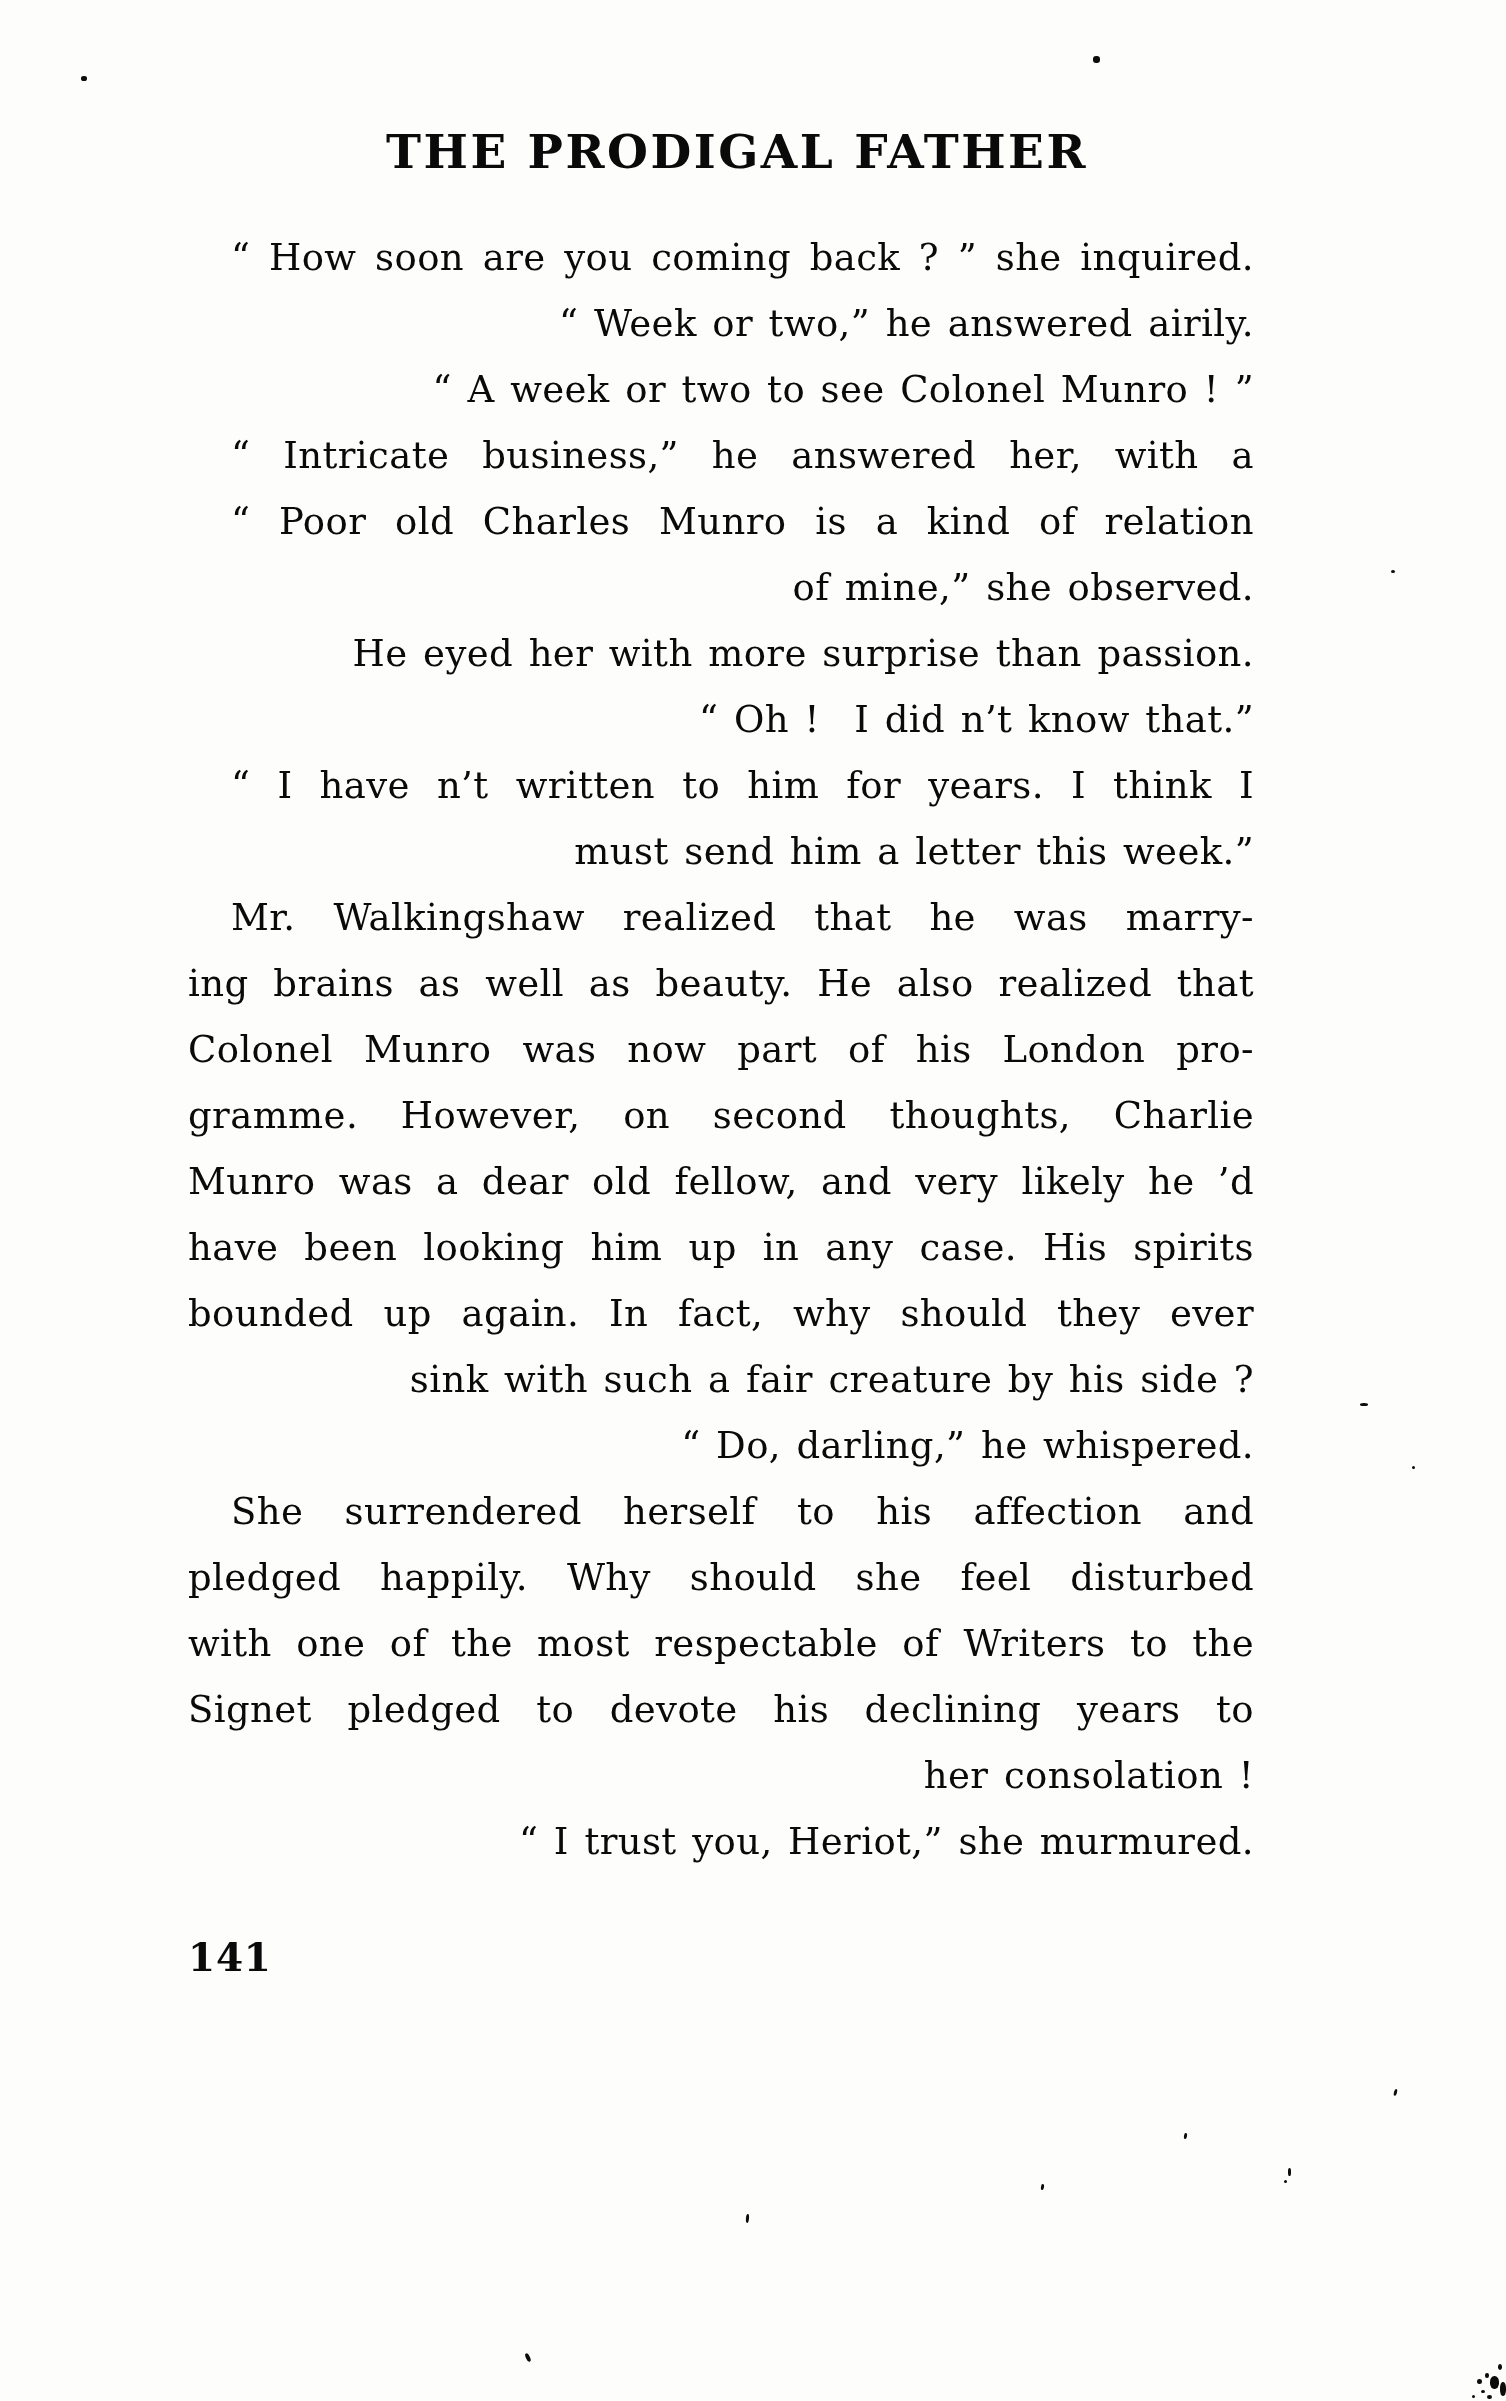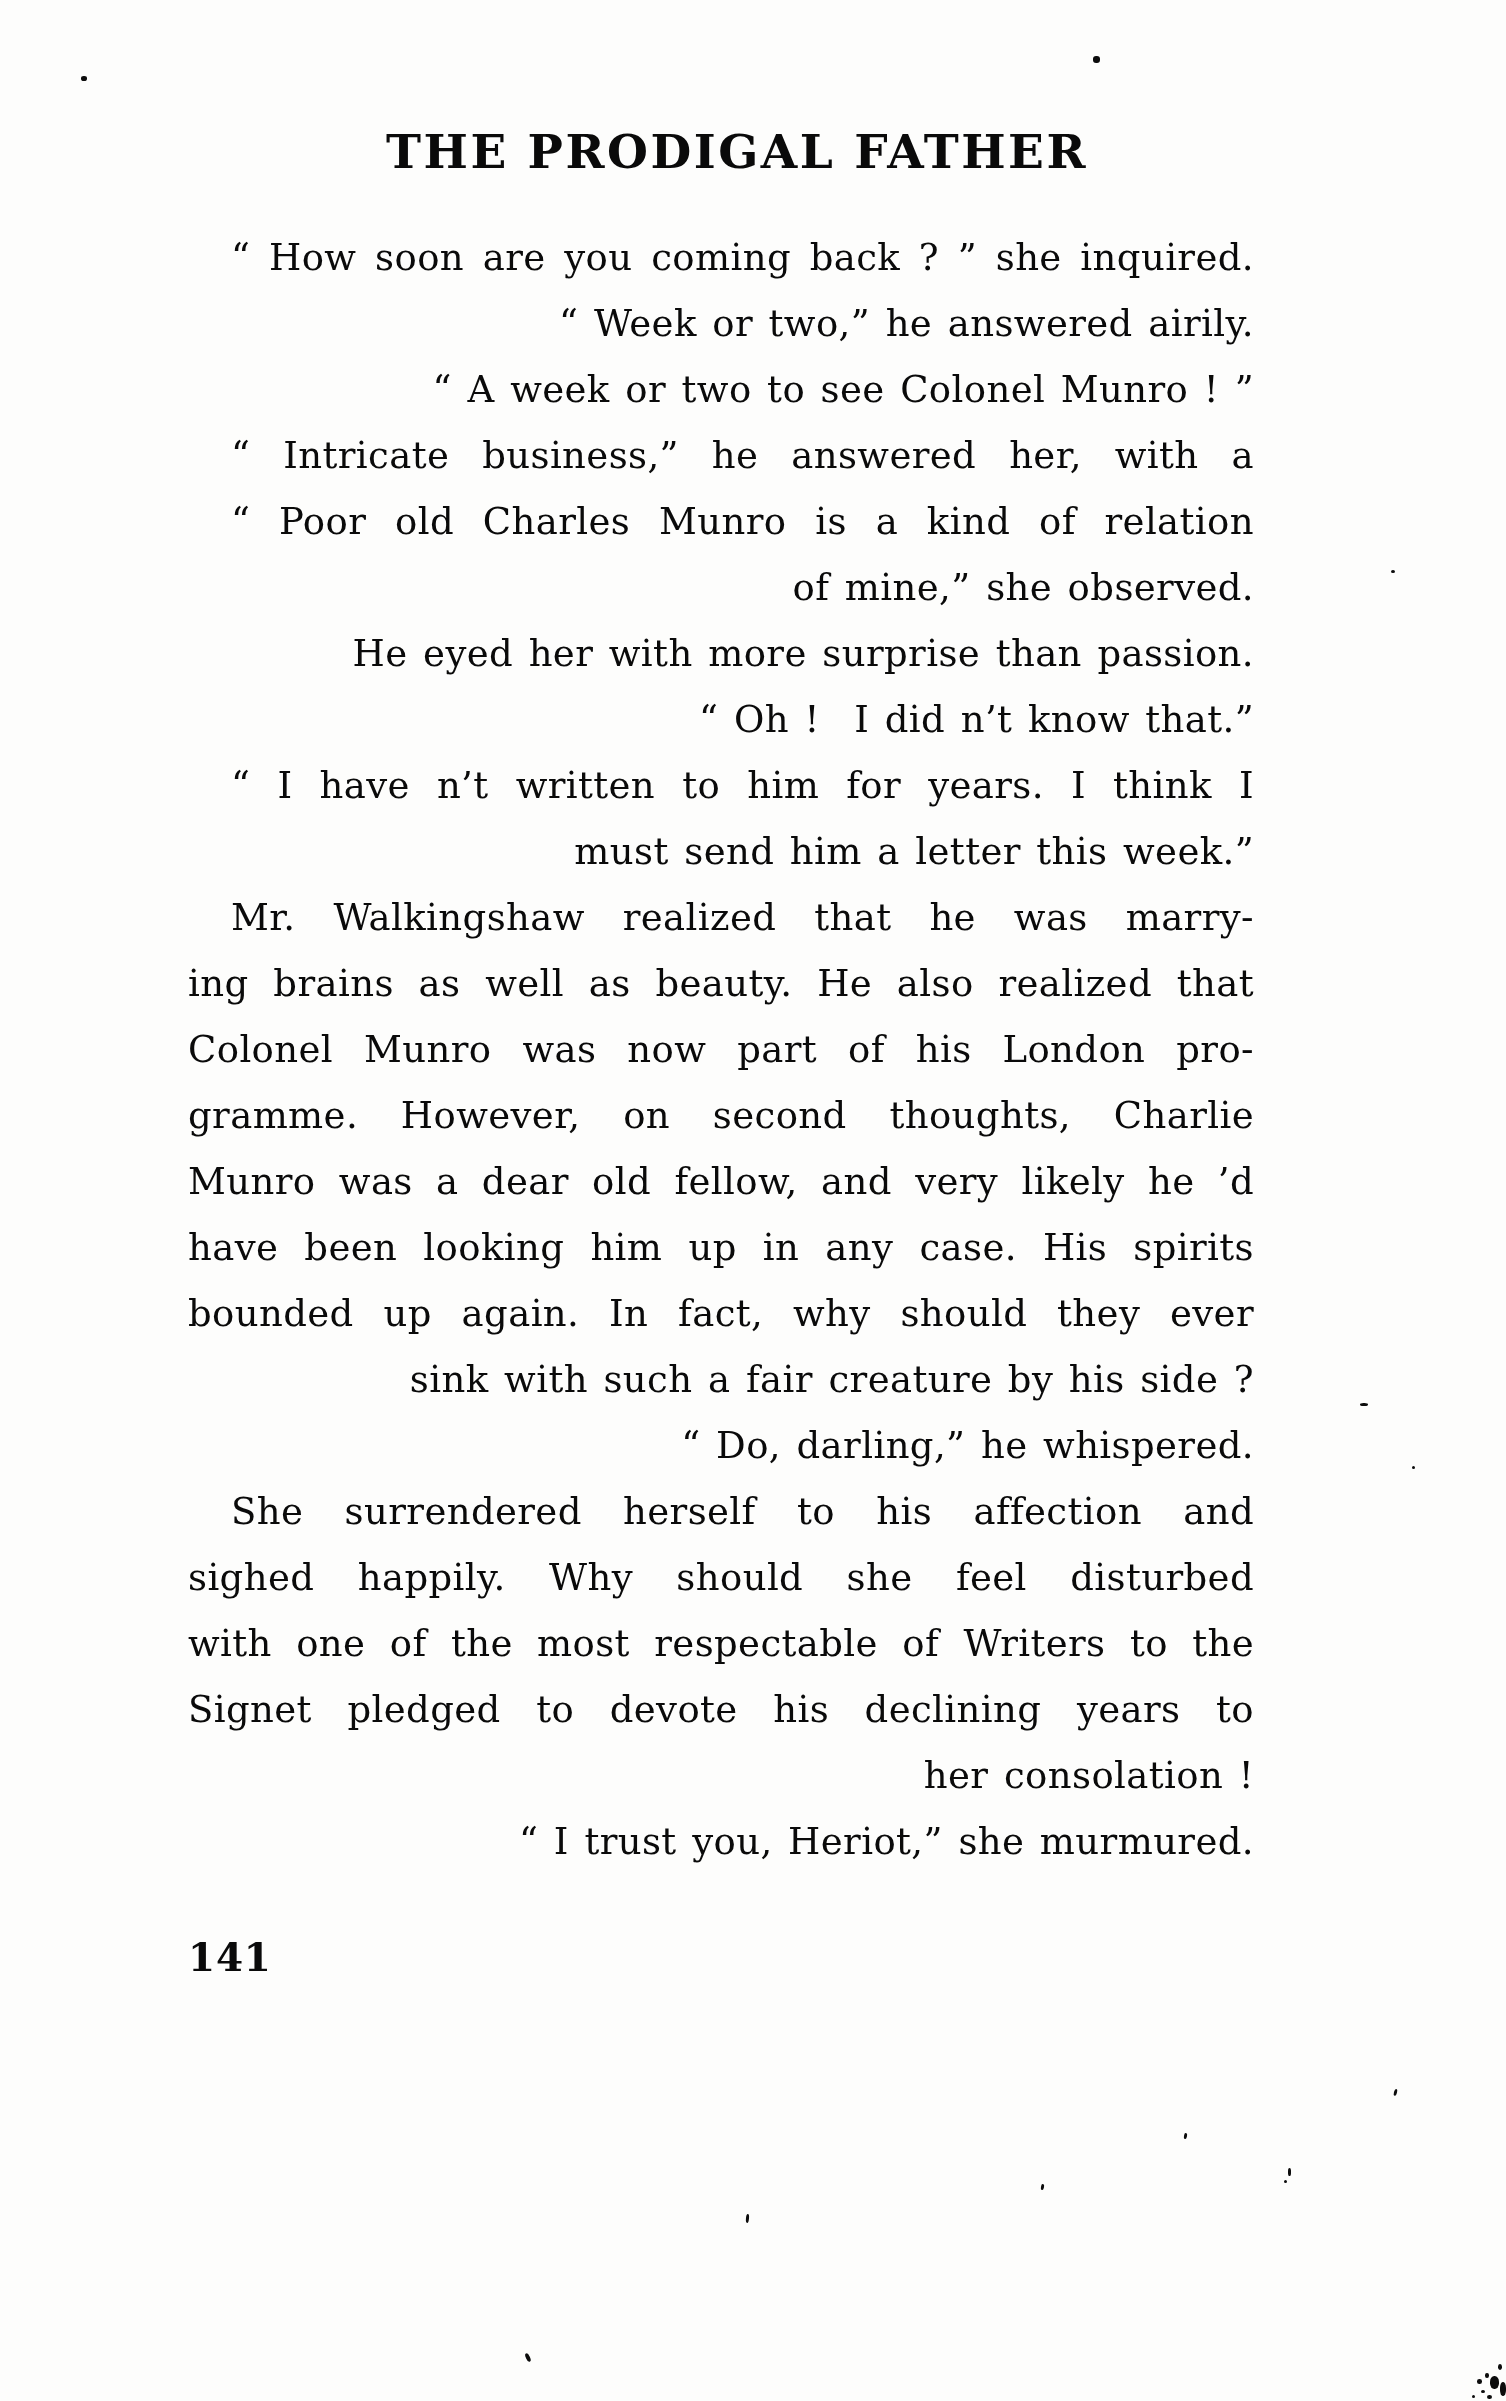--- a/index.html
+++ b/index.html
@@ -87,21 +87,21 @@
       <div class="line j ind">Mr. Walkingshaw realized that he was marry-</div>
       <div class="line j">ing brains as well as beauty.  He also realized that</div>
       <div class="line j">Colonel Munro was now part of his London pro-</div>
       <div class="line j">gramme.  However, on second thoughts, Charlie</div>
       <div class="line j">Munro was a dear old fellow, and very likely he ’d</div>
       <div class="line j">have been looking him up in any case.  His spirits</div>
       <div class="line j">bounded up again.  In fact, why should they ever</div>
       <div class="line">sink with such a fair creature by his side ?</div>
       <div class="line ind">“ Do, darling,” he whispered.</div>
       <div class="line j ind">She surrendered herself to his affection and</div>
-      <div class="line j">sighed happily.  Why should she feel disturbed</div>
+      <div class="line j">pledged happily.  Why should she feel disturbed</div>
       <div class="line j">with one of the most respectable of Writers to the</div>
       <div class="line j">Signet pledged to devote his declining years to</div>
       <div class="line">her consolation !</div>
       <div class="line ind">“ I trust you, Heriot,” she murmured.</div>
     </div>
 
   <div class="page-number">141</div>
 
   <div id="specks">
       <div class="speck" style="left: 81px; top: 76px; width: 6px; height: 5.1px;"></div>

